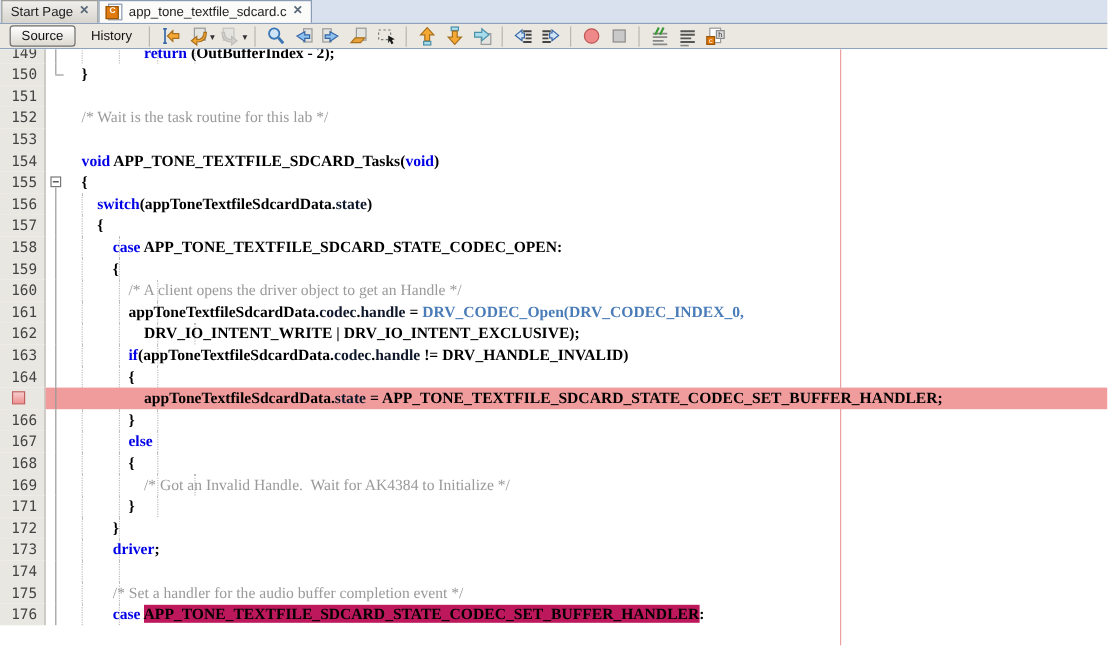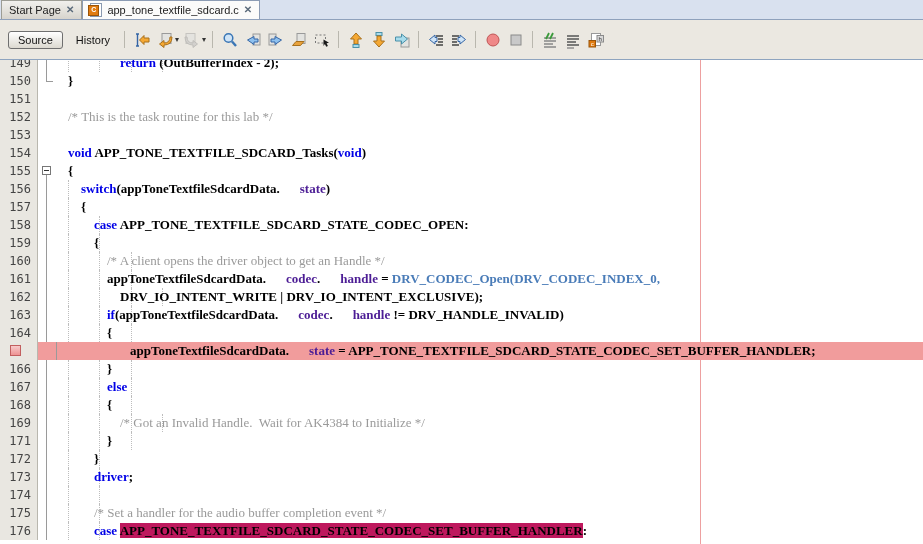--- a/index.html
+++ b/index.html
@@ -14,21 +14,21 @@
          background:linear-gradient(#f1f0ed,#d7d4cd); cursor:default; }
   .tab.active { background:#fbfbfa; border-color:#8c9cb4; }
   .tab-close { font-size:10px; font-weight:bold; color:#5a6a7a; line-height:10px; }
   .cfile { width:12px; height:14px; background:#fff; border:1px solid #8a9ab0;
            position:relative; }
   .cfile::after { content:"C"; position:absolute; left:-3px; bottom:0; width:9px; height:9px;
                   background:#e07b10; border:1px solid #9a5408; color:#fff; font-size:7px;
                   line-height:8px; text-align:center; font-weight:bold; }
 
   
-  .toolbar { height:40px; background:#ebe8e1; border-bottom:1px solid #8ea4bf;
+  .toolbar { height:21px; background:#ebe8e1; border-bottom:1px solid #8ea4bf;
              display:flex; align-items:center; padding-left:8px; }
   .btn { font-family:"Liberation Sans", sans-serif; font-size:11px; color:#111;
          height:18px; padding:0 9px; }
   .btn.src { border:1px solid #6f6f6f; border-radius:3px;
              background:linear-gradient(#ffffff,#dcd9d0); }
   .btn.hist { border:none; background:transparent; margin-left:4px; }
   .sep { width:1px; height:17px; background:#b9b7ae; margin:0 5px; }
   .ticon { width:19px; height:18px; margin:0 2px; display:flex; align-items:center;
            justify-content:center; }
   .ticon svg { width:18px; height:18px; }
@@ -40,42 +40,42 @@
   .margin-line { position:absolute; left:700px; top:0; width:1px; height:100%;
                  background:#eda0a0; z-index:1; }
   .lines { margin-top:-6px; position:relative; }
   .row { display:flex; height:18px; }
   .num { width:38px; background:#e9e7e1; border-right:1px solid #b9b7ae; color:#444;
          font-family:"DejaVu Sans Mono", monospace; font-size:12px; line-height:18px;
          text-align:right; padding-right:6px; flex:none; display:flow-root; }
   .bp-square { width:11px; height:11px; margin:3px auto 0 auto;
                background:linear-gradient(#f7caca,#ee9393); border:1px solid #c25f5f; }
   .rowc { flex:1; display:flex; }
-  .row.bp .rowc { background:#f19c9c;padding-left:10px; }
+  .row.bp .rowc { background:#f19c9c; }
   .fold { width:18px; flex:none; position:relative; }
   .fold-line::before { content:""; position:absolute; left:8px; top:0; bottom:0;
                        width:1px; background:#9a9a9a; }
   .fold-end::before { content:""; position:absolute; left:8px; top:0; height:9px;
                       width:1px; background:#9a9a9a; }
   .fold-end::after { content:""; position:absolute; left:8px; top:9px; width:7px;
                      height:1px; background:#9a9a9a; }
   .fold-box::before { content:""; position:absolute; left:8px; top:13px; bottom:0;
                       width:1px; background:#9a9a9a; }
   .fbox { position:absolute; left:4px; top:4px; width:9px; height:9px; background:#fff;
           border:1px solid #777; }
   .fbox::after { content:""; position:absolute; left:1px; top:3px; width:5px; height:1px;
                  background:#333; }
   .code { flex:1; position:relative; padding-left:12px; white-space:pre;
           font-family:Liberation Serif, serif; font-size:13px; line-height:18px;
           font-weight:bold; color:#000; }
   .code span { position:relative; z-index:2; }
   .guide { position:absolute; top:0; bottom:0; width:0; border-left:1px dotted #bdbdbd; }
   .tk-k { color:#0000e6; }
   .tk-p { color:#000; }
-  .tk-f { color:#4c1d95;margin-left:20px; }
+  .tk-f { color:#0f172a; }
   .tk-m { color:#4a7cb8; }
   .tk-c { color:#9a9a9a; font-weight:normal; }
   .tk-hl { background:#be185d; }
 </style>
 </head>
 <body>
 
 <div class="tabstrip">
   <div class="tab">
     <span>Start Page</span>
@@ -236,21 +236,21 @@
         <div class="num">151</div>
         <div class="rowc">
           <div class="fold"></div>
           <div class="code"></div>
         </div>
       </div>
       <div class="row">
         <div class="num">152</div>
         <div class="rowc">
           <div class="fold"></div>
-          <div class="code"><span class="tk-c">/* This is the task routine for this lab */</span></div>
+          <div class="code"><span class="tk-c">/* Wait is the task routine for this lab */</span></div>
         </div>
       </div>
       <div class="row">
         <div class="num">153</div>
         <div class="rowc">
           <div class="fold"></div>
           <div class="code"></div>
         </div>
       </div>
       <div class="row">

